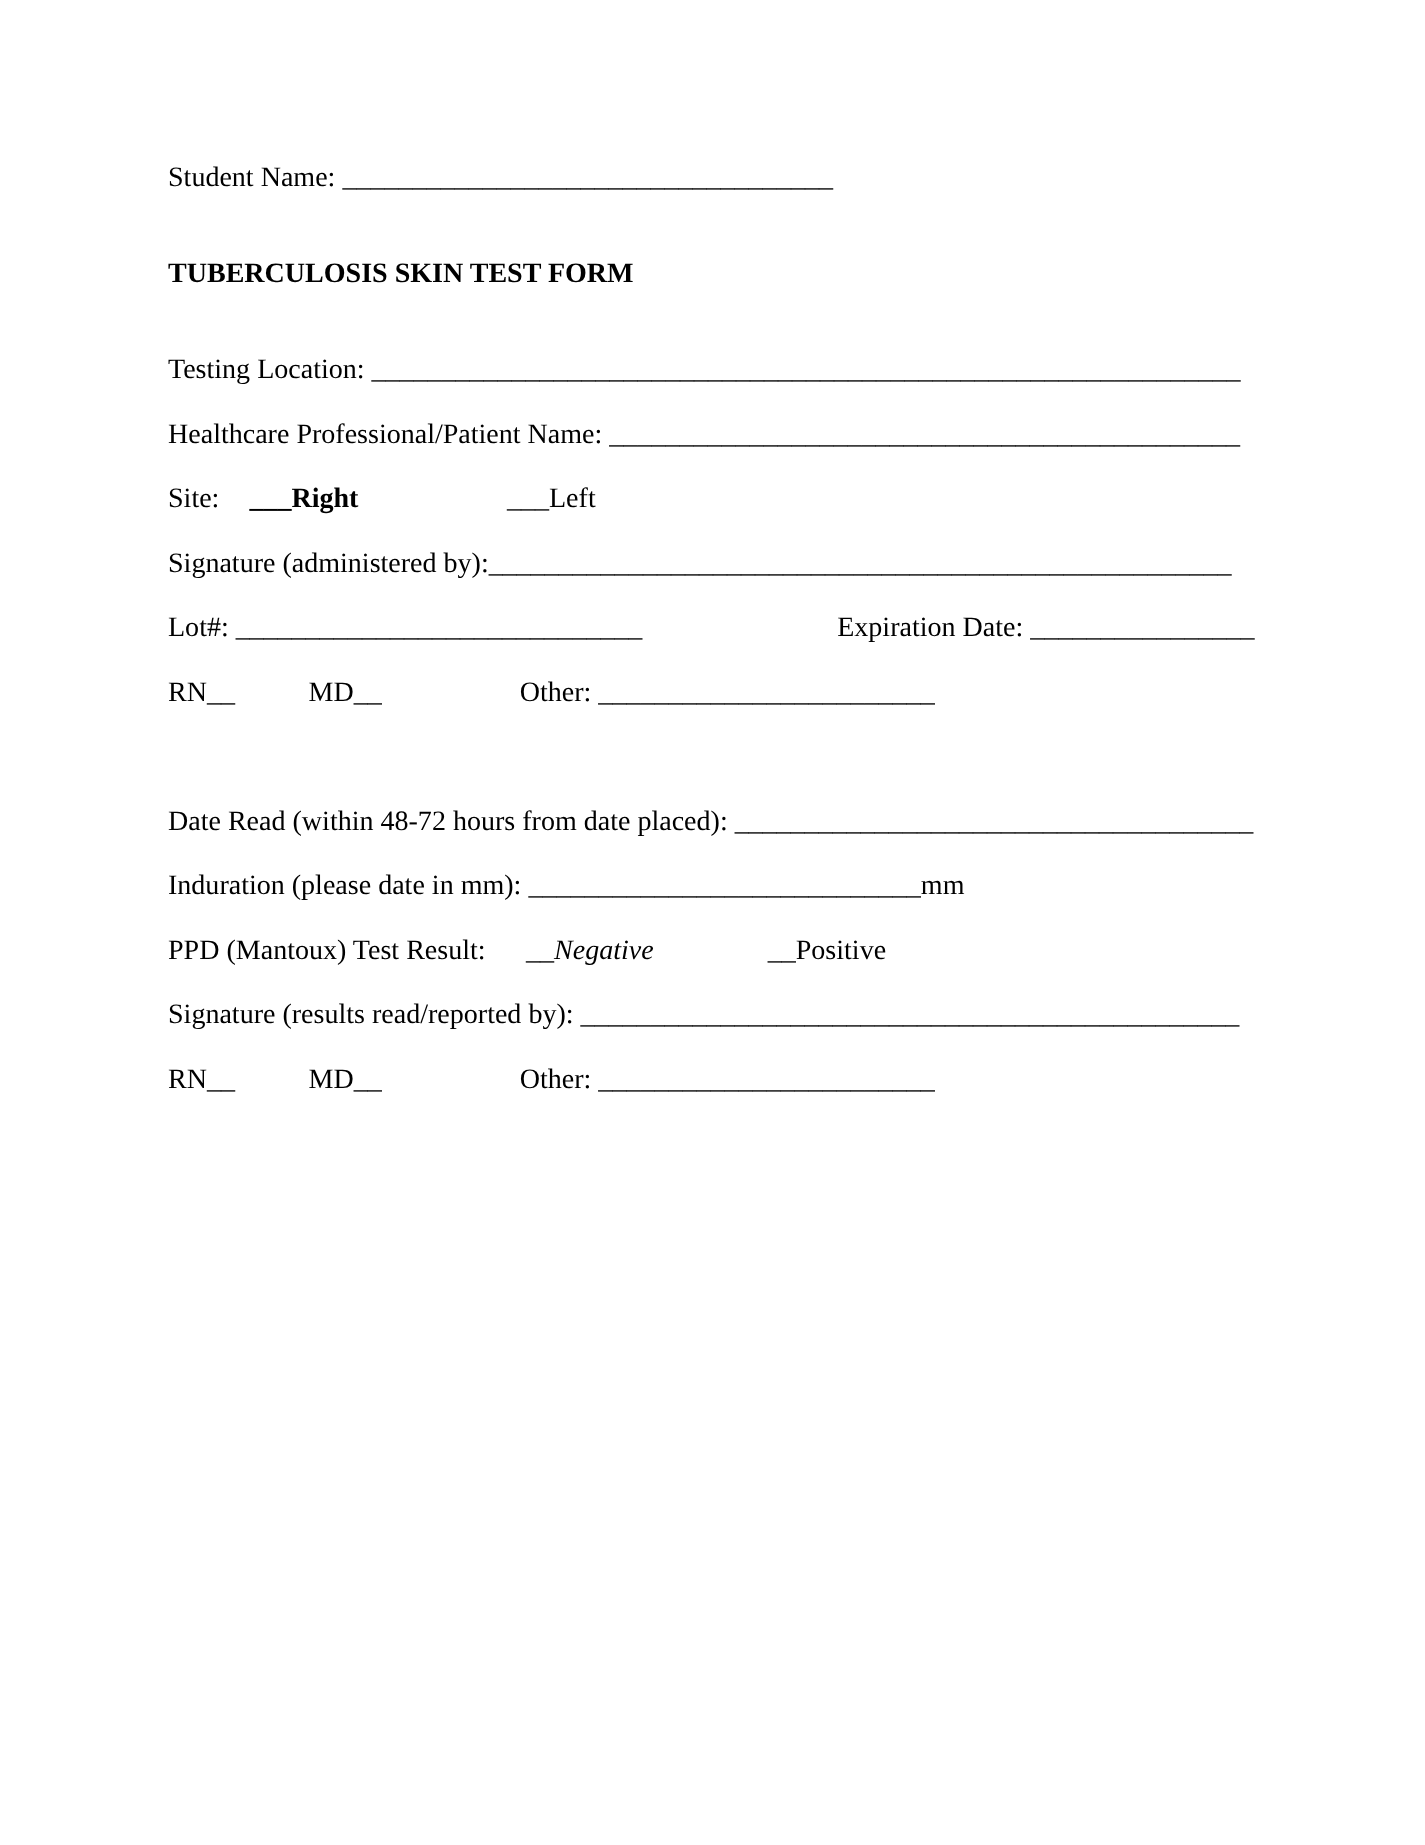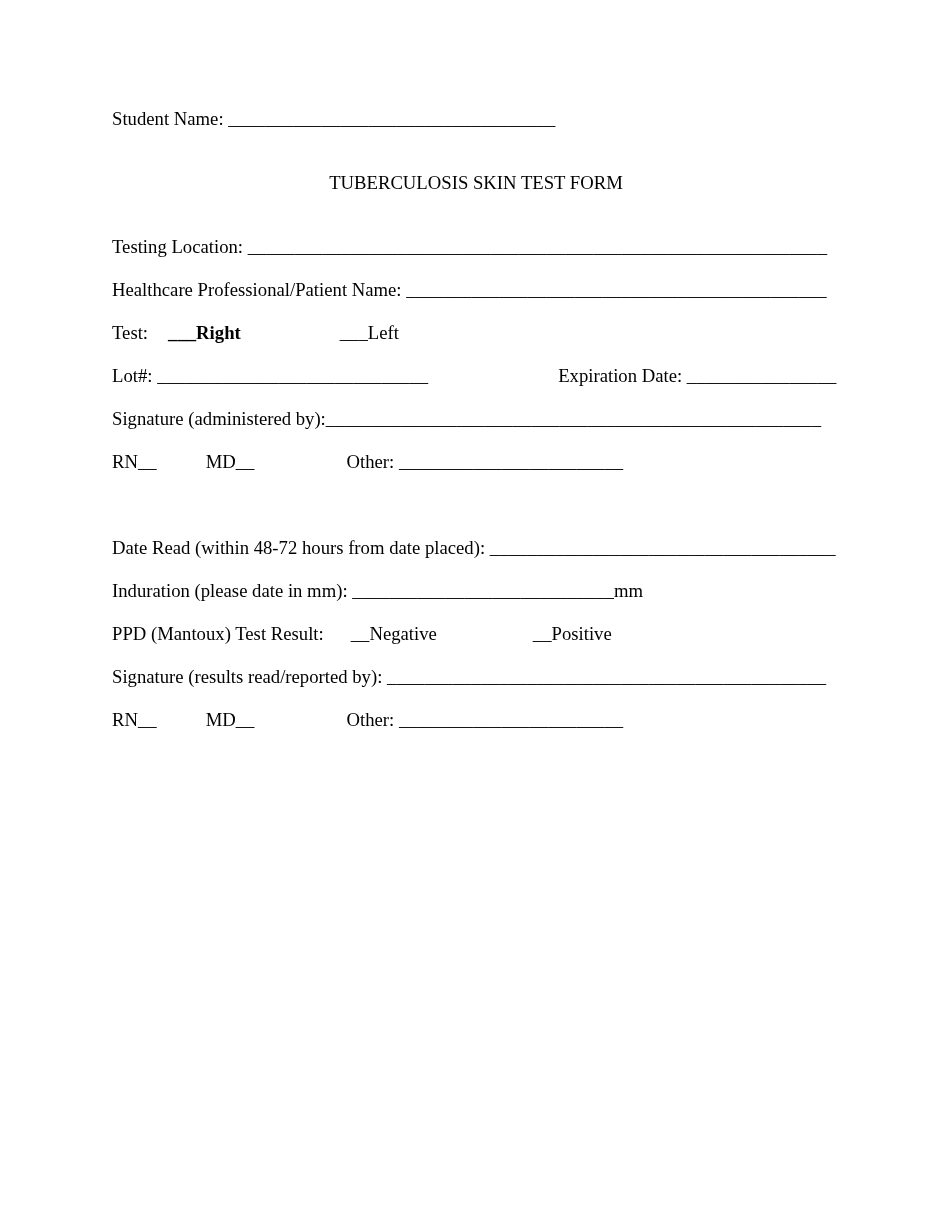--- a/index.html
+++ b/index.html
@@ -26,53 +26,53 @@
   }
   .line.gap-after {
     margin-bottom: 40px;
   }
   .line.big-gap-after {
     margin-bottom: 62px;
   }
   .doc-title {
     margin: 0 0 40px 0;
     line-height: 24px;
-    text-align: center;
-    font-weight: normal;
+    text-align: left;
+    font-weight: bold;
     white-space: nowrap;
   }
   
   .ml-site-right { margin-left: 20px; font-weight: bold; }
   .ml-site-left  { margin-left: 99px; }
   .ml-exp        { margin-left: 130px; }
   .ml-md         { margin-left: 49px; }
   .ml-other      { margin-left: 92px; }
-  .ml-neg        { margin-left: 27px; }
-  .ml-pos        { margin-left: 96px; }
+  .ml-neg        { margin-left: 27px; font-style: italic; }
+  .ml-pos        { margin-left: 76px; }
   span { display: inline; }
 </style>
 </head>
 <body>
 
 <div class="page">
 
   <p class="line gap-after"><span>Student Name: </span><span>___________________________________</span></p>
 
   <p class="doc-title">TUBERCULOSIS SKIN TEST FORM</p>
 
   <p class="line"><span>Testing Location: </span><span>______________________________________________________________</span></p>
 
   <p class="line"><span>Healthcare Professional/Patient Name: </span><span>_____________________________________________</span></p>
 
 
-  <p class="line"><span>Test:</span><span class="ml-site-right">___Right</span><span class="ml-site-left">___Left</span></p>
+  <p class="line"><span>Site:</span><span class="ml-site-right">___Right</span><span class="ml-site-left">___Left</span></p>
+
+  <p class="line"><span>Signature (administered by):</span><span>_____________________________________________________</span></p>
 
   <p class="line"><span>Lot#: </span><span>_____________________________</span><span class="ml-exp">Expiration Date: </span><span>________________</span></p>
-
-  <p class="line"><span>Signature (administered by):</span><span>_____________________________________________________</span></p>
 
   <p class="line big-gap-after"><span>RN__</span><span class="ml-md">MD__</span><span class="ml-other">Other: </span><span>________________________</span></p>
 
   <p class="line"><span>Date Read (within 48-72 hours from date placed): </span><span>_____________________________________</span></p>
 
   <p class="line"><span>Induration (please date in mm): </span><span>____________________________</span><span>mm</span></p>
 
   <p class="line"><span>PPD (Mantoux) Test Result:</span><span class="ml-neg">__Negative</span><span class="ml-pos">__Positive</span></p>
 
   <p class="line"><span>Signature (results read/reported by): </span><span>_______________________________________________</span></p>

